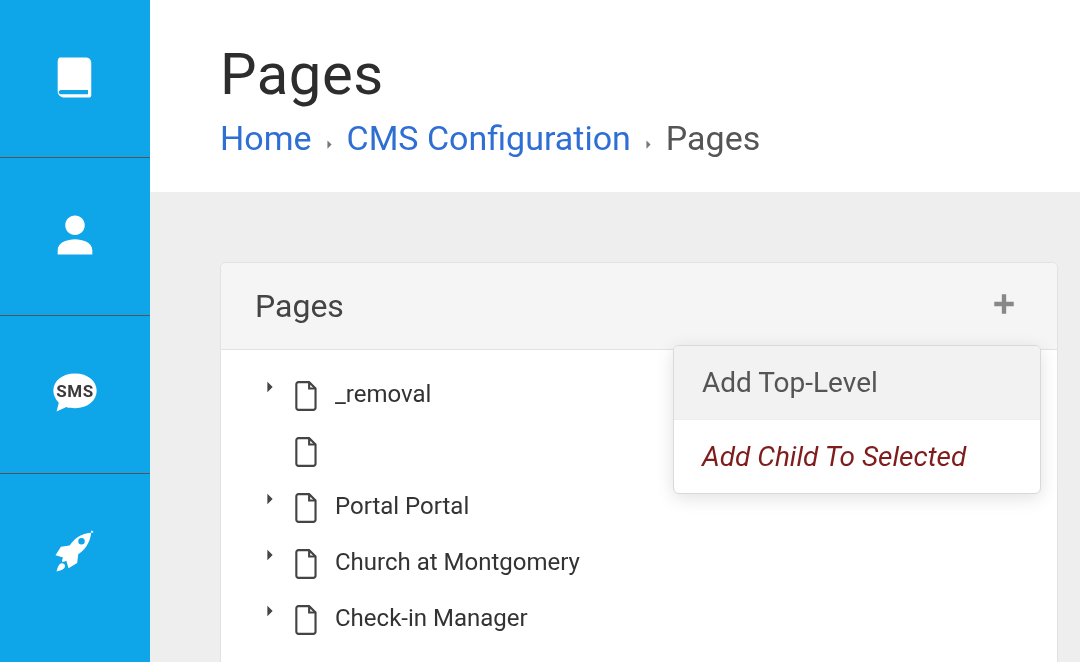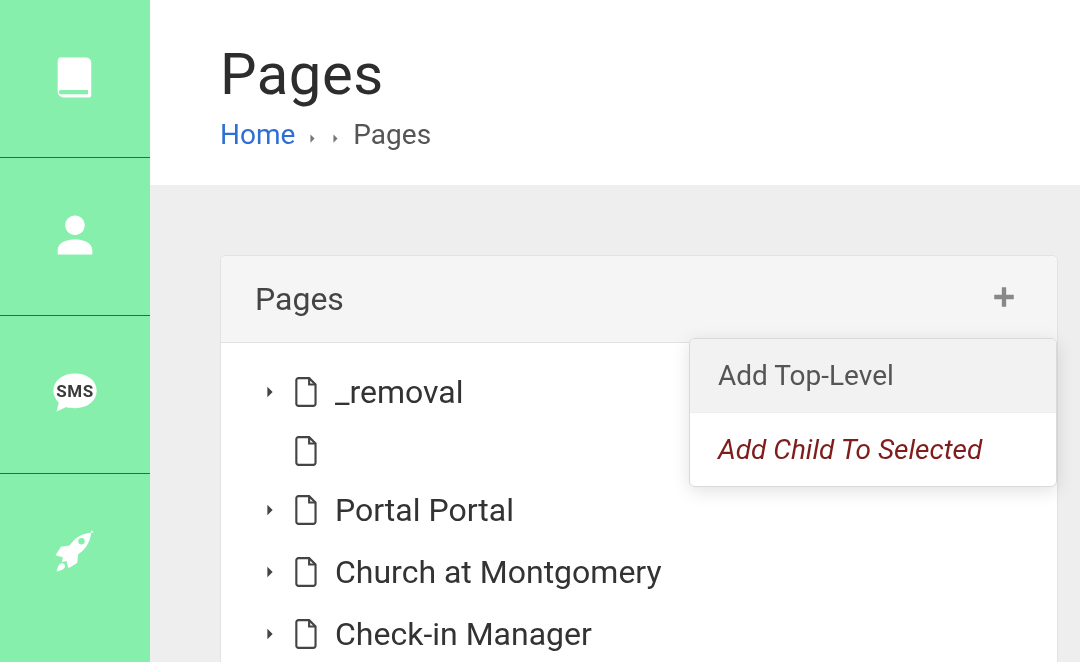--- a/index.html
+++ b/index.html
@@ -7,21 +7,21 @@
       font-family: -apple-system, BlinkMacSystemFont, "Segoe UI", Roboto, Helvetica, Arial, sans-serif;
       background: #eeeeee;
       width: 1080px;
       height: 662px;
       overflow: hidden;
       display: flex;
     }
     
     .sidebar {
       width: 150px;
-      background: #86efac;
+      background: #0ea5e9;
       display: flex;
       flex-direction: column;
       flex-shrink: 0;
     }
     .sidebar-item {
       height: 158px;
       display: flex;
       align-items: center;
       justify-content: center;
       border-bottom: 1px solid #555;
@@ -48,21 +48,21 @@
       padding: 40px 0 34px 70px;
     }
     .page-title {
       font-size: 58px;
       font-weight: 400;
       color: #2d2d2d;
       letter-spacing: 0.5px;
     }
     .breadcrumb {
       margin-top: 10px;
-      font-size: 28px;
+      font-size: 34px;
       display: flex;
       align-items: center;
       gap: 12px;
       color: #555;
     }
     .breadcrumb a { color: #2f6fd4; text-decoration: none; cursor: pointer; }
     .crumb-sep svg { width: 11px; height: 11px; fill: #777; }
     .crumb-current { color: #555; }
     .content-wrap { padding: 70px 22px 0 70px; position: relative; }
     .panel {
@@ -81,23 +81,23 @@
       justify-content: space-between;
       padding: 22px 34px 22px 34px;
       border-radius: 6px 6px 0 0;
     }
     .panel-title { font-size: 32px; color: #444; }
     .add-btn { cursor: pointer; color: #888; padding: 6px; }
     .add-btn svg { width: 26px; height: 26px; fill: #888; }
     .panel-body { padding: 18px 0 26px 0; }
     .tree-item {
       display: flex;
-      align-items: center;
+      align-items: flex-start;
       padding: 12px 0 12px 32px;
-      font-size: 32px;
+      font-size: 24px;
       color: #333;
       cursor: pointer;
     }
     .toggle {
       width: 34px;
       display: flex;
       align-items: center;
       justify-content: center;
     }
     .toggle svg { width: 14px; height: 14px; fill: #444; }
@@ -106,21 +106,21 @@
       display: flex;
       align-items: center;
       justify-content: center;
     }
     .doc-icon-slot svg { width: 26px; height: 32px; stroke: #444; fill: none; stroke-width: 2; }
     .tree-label { margin-left: 8px; white-space: nowrap; overflow: hidden; text-overflow: ellipsis; max-width: 540px; }
     
     .dropdown {
       position: absolute;
       top: 82px;
-      right: 0;
+      right: 16px;
       width: 368px;
       background: #fff;
       border: 1px solid #d9d9d9;
       border-radius: 6px;
       box-shadow: 0 4px 18px rgba(0,0,0,0.12);
       z-index: 10;
       overflow: hidden;
     }
     .dropdown-item {
       padding: 20px 28px;
@@ -170,20 +170,21 @@
 <div class="main">
   <div class="header">
     <h1 class="page-title">Pages</h1>
     <div class="breadcrumb">
       <a>Home</a>
       <span class="crumb-sep">
         <svg viewBox="0 0 16 16">
             <path d="M5 2l6 6-6 6V2z"></path>
           </svg>
       </span>
+      <a>CMS Configuration</a>
       <span class="crumb-sep">
         <svg viewBox="0 0 16 16">
             <path d="M5 2l6 6-6 6V2z"></path>
           </svg>
       </span>
       <span class="crumb-current">Pages</span>
     </div>
   </div>
 
   <div class="content-wrap">

